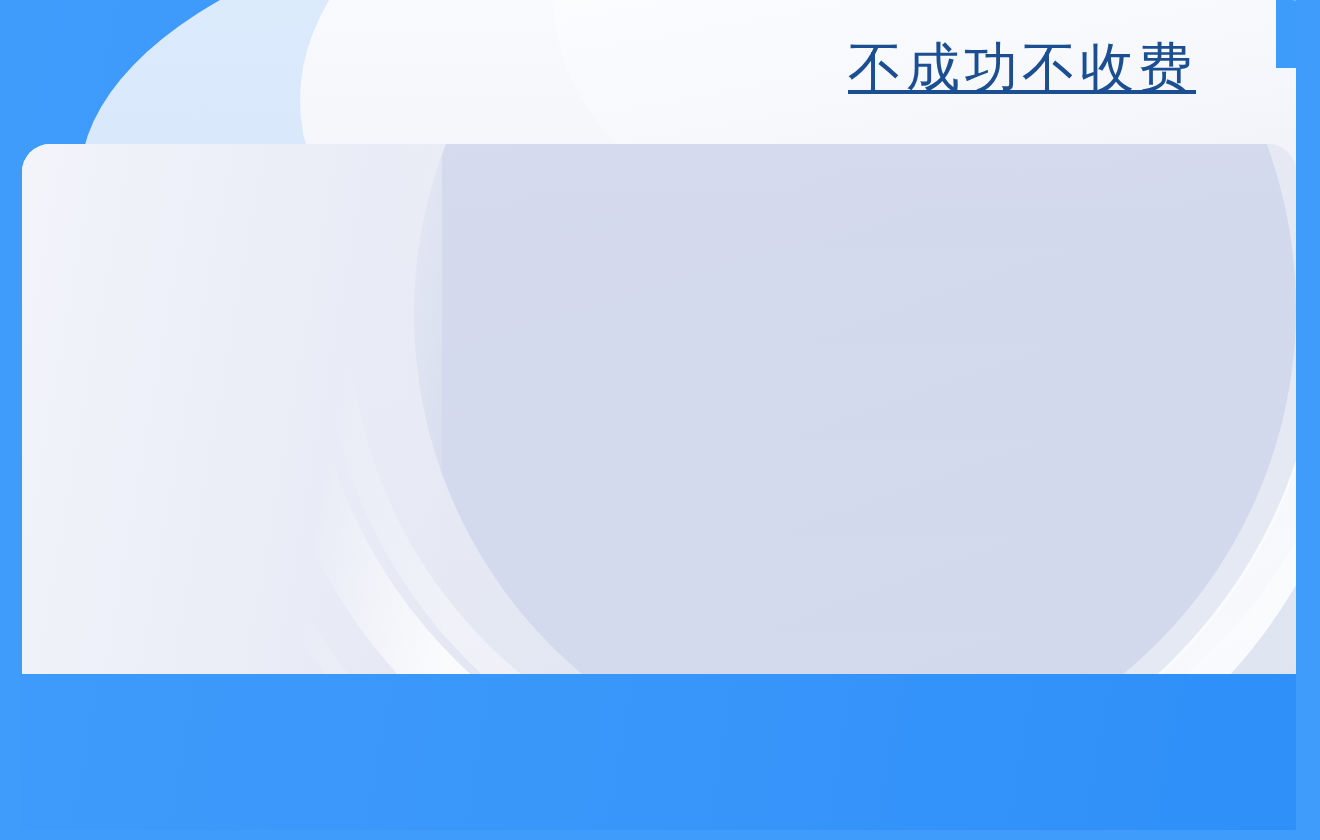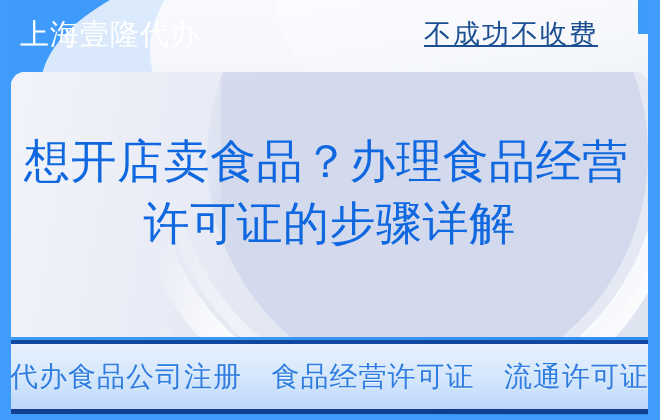--- a/index.html
+++ b/index.html
@@ -230,46 +230,30 @@
 
 <div id="banner">
 
   <div class="bg-blue"></div>
 
   <div class="swoosh-b"></div>
   <div class="swoosh-a"></div>
   <div class="topplate"></div>
   <div class="topplate-round"></div>
 
-  <div class="brand">上海壹隆代办</div>
 
   <div class="slogan">不成功不收费</div>
 
   <div class="panel">
     <div class="dome"></div>
     <div class="ring3"></div>
     <div class="ring"></div>
     <div class="ring2"></div>
     <div class="panel-sheenL"></div>
   </div>
 
-  <div class="headline">
-    <div class="line line1">想开店卖食品？办理食品经营</div>
-    <div class="line line2">许可证的步骤详解</div>
-  </div>
-
-  <div class="bottombar">
-    <div class="bottombar-inner">
-      <div class="keywords">
-        <span>代办食品公司注册</span>
-        <span class="kw-gap"></span>
-        <span>食品经营许可证</span>
-        <span class="kw-gap"></span>
-        <span>流通许可证</span>
-      </div>
-    </div>
-  </div>
+
 
   <div class="edgeL"></div>
   <div class="edgeR"></div>
   <div class="edgeB"></div>
 
 </div>
 
 </body></html>

